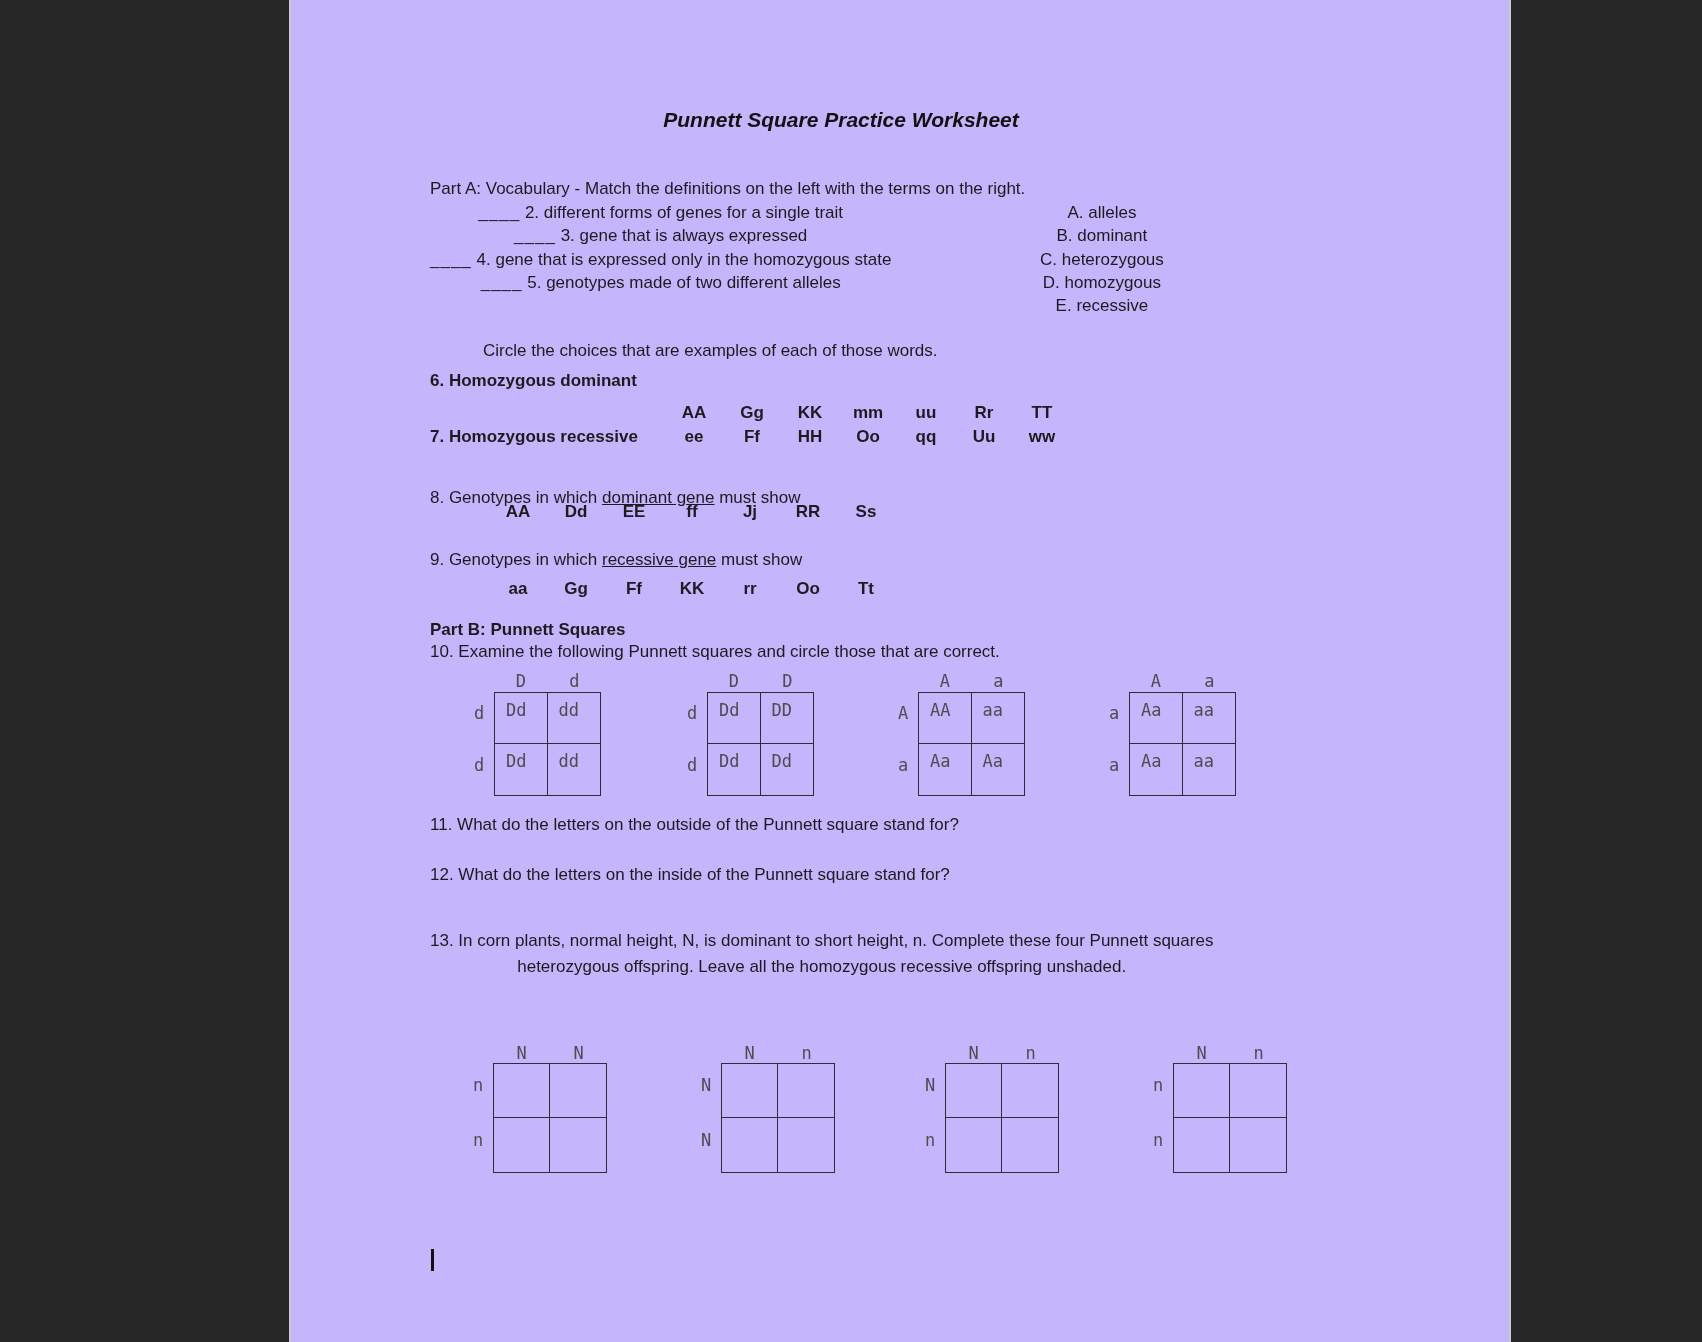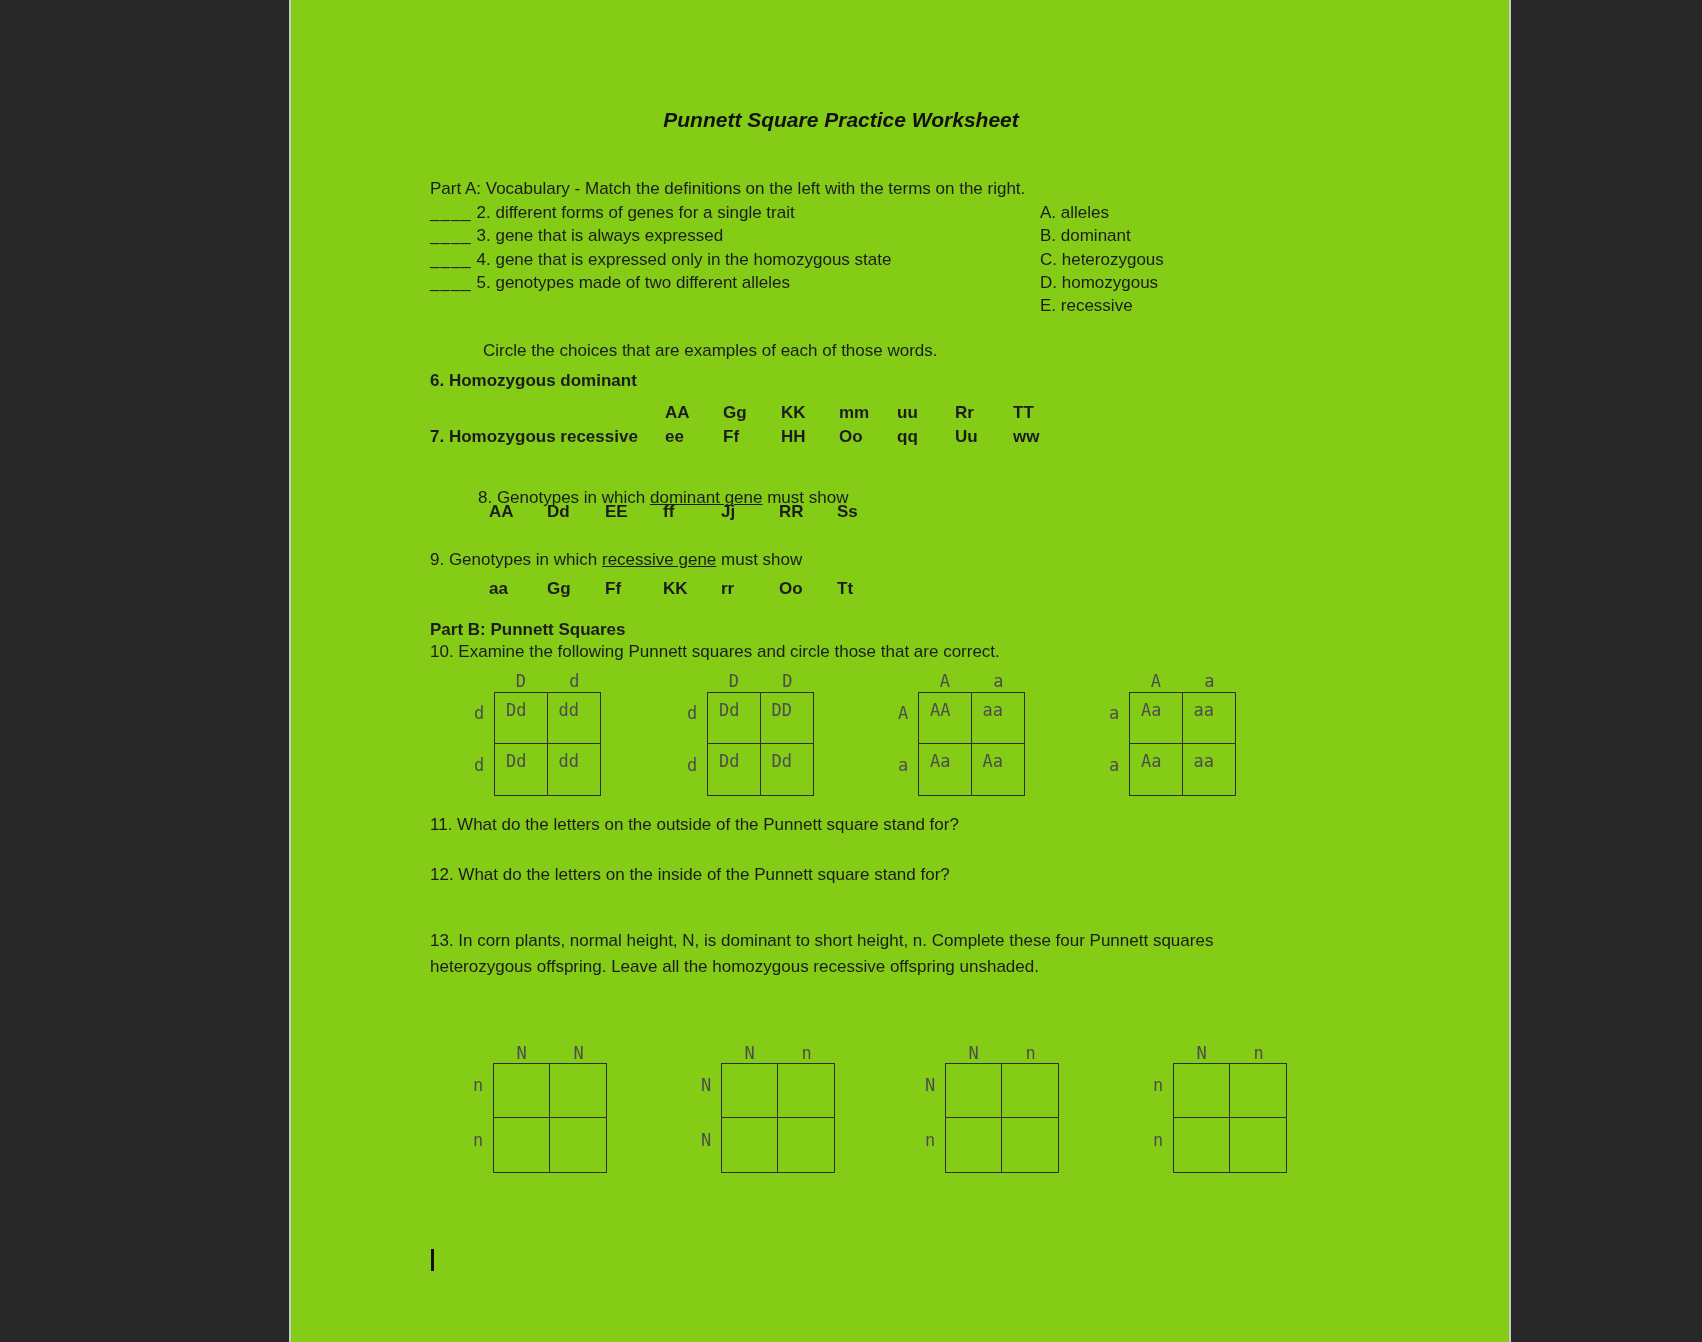--- a/index.html
+++ b/index.html
@@ -6,26 +6,26 @@
   body{
     position:relative;
     width:1702px;height:1342px;
     background:#272727;
     font-family:"Liberation Sans", sans-serif;
     overflow:hidden;
   }
   .page{
     position:absolute; left:289px; top:0;
     width:1218px; height:1342px;
-    background:#84cc16;
+    background:#c4b5fd;
     border-left:2px solid #c9c9c9;
     border-right:2px solid #c9c9c9;
   }
   .abs{position:absolute; white-space:nowrap;}
-  .line{font-size:17px; color:#1c1c1c; line-height:20px;}
+  .line{font-size:17px; color:#1c1c1c; line-height:20px;text-align:center;}
   .pitch{line-height:23.3px;}
   .title{
     left:139px; top:108px; width:822px;
     text-align:center;
     font-size:21px; font-weight:bold; font-style:italic;
     color:#111;
   }
   .bold{font-weight:bold;}
   .ul{text-decoration:underline;}
   .blank{letter-spacing:1px;}
@@ -92,21 +92,21 @@
     </div>
 
   <div class="abs line" style="left:145px; top:341px;margin-left:47px;">Circle the choices that are examples of each of those words.</div>
 
   <div class="abs line bold" style="left:139px; top:371px;">6. Homozygous dominant</div>
   <div class="abs line opt-row" style="left:374px; top:371px;margin-top:32px;"><span class="opt">AA</span><span class="opt">Gg</span><span class="opt">KK</span><span class="opt">mm</span><span class="opt">uu</span><span class="opt">Rr</span><span class="opt">TT</span></div>
 
   <div class="abs line bold" style="left:139px; top:427px;">7. Homozygous recessive</div>
   <div class="abs line opt-row" style="left:374px; top:427px;"><span class="opt">ee</span><span class="opt">Ff</span><span class="opt">HH</span><span class="opt">Oo</span><span class="opt">qq</span><span class="opt">Uu</span><span class="opt">ww</span></div>
 
-  <div class="abs line" style="left:139px; top:488px;margin-left:48px;">
+  <div class="abs line" style="left:139px; top:488px;">
     <span>8. Genotypes in which </span><span class="ul">dominant gene</span><span> must show</span>
   </div>
   <div class="abs line opt-row" style="left:198px; top:502px;"><span class="opt">AA</span><span class="opt">Dd</span><span class="opt">EE</span><span class="opt">ff</span><span class="opt">Jj</span><span class="opt">RR</span><span class="opt">Ss</span></div>
 
   <div class="abs line" style="left:139px; top:550px;">
     <span>9. Genotypes in which </span><span class="ul">recessive gene</span><span> must show</span>
   </div>
   <div class="abs line opt-row" style="left:198px; top:579px;"><span class="opt">aa</span><span class="opt">Gg</span><span class="opt">Ff</span><span class="opt">KK</span><span class="opt">rr</span><span class="opt">Oo</span><span class="opt">Tt</span></div>
 
   <div class="abs line bold" style="left:139px; top:620px;">Part B: Punnett Squares</div>

